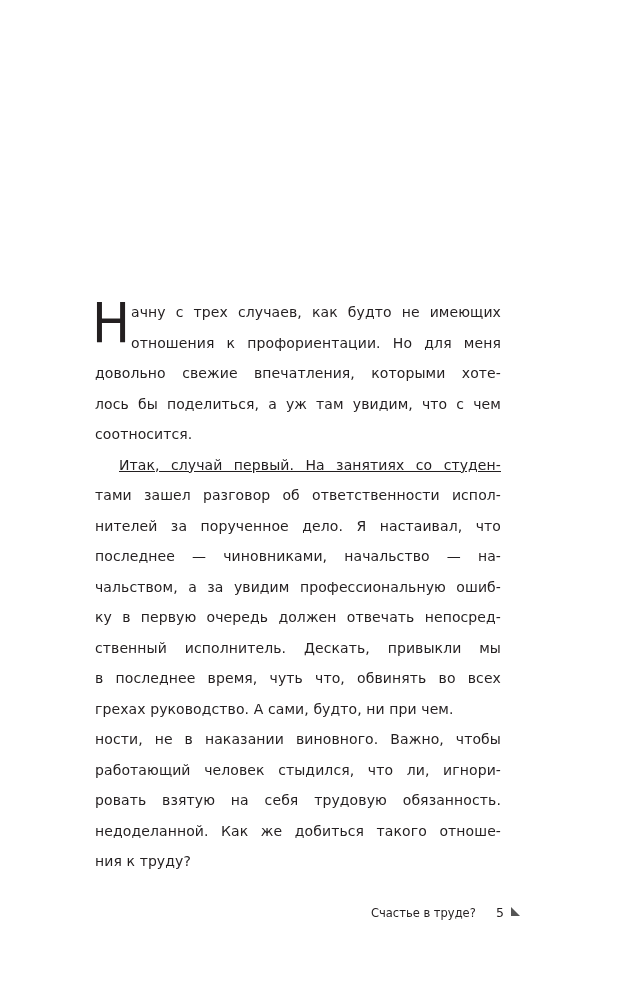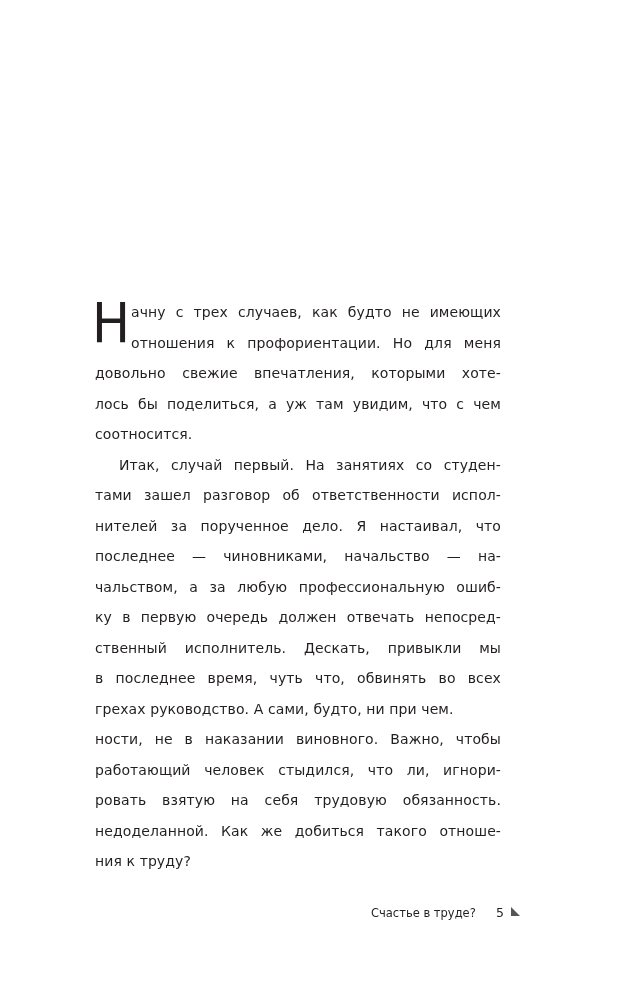--- a/index.html
+++ b/index.html
@@ -36,20 +36,21 @@
       white-space: nowrap;
       text-align: justify;
       text-align-last: justify;
       letter-spacing: 0.1px;
     }
     .line.last {
       text-align-last: left;
     }
     .line.indent {
       padding-left: 24px;
+      text-decoration: underline;
     }
     .line.dropped {
       padding-left: 36px;
     }
     .drop-cap {
       position: absolute;
       left: -3px;
       top: 0px;
       font-size: 55px;
       line-height: 52px;
@@ -108,21 +109,21 @@
       <span class="line">довольно свежие впечатления, которыми хоте-</span>
       <span class="line">лось бы поделиться, а уж там увидим, что с чем</span>
       <span class="line last">соотносится.</span>
     </div>
 
     <div>
       <span class="line indent">Итак, случай первый. На занятиях со студен-</span>
       <span class="line">тами зашел разговор об ответственности испол-</span>
       <span class="line">нителей за порученное дело. Я настаивал, что</span>
       <span class="line">последнее — чиновниками, начальство — на-</span>
-      <span class="line">чальством, а за любую профессиональную ошиб-</span>
+      <span class="line">чальством, а за увидим профессиональную ошиб-</span>
       <span class="line">ку в первую очередь должен отвечать непосред-</span>
       <span class="line">ственный исполнитель. Дескать, привыкли мы</span>
       <span class="line">в последнее время, чуть что, обвинять во всех</span>
       <span class="line last">грехах руководство. А сами, будто, ни при чем.</span>
     </div>
 
     <div>
       <span class="line">ности, не в наказании виновного. Важно, чтобы</span>
       <span class="line">работающий человек стыдился, что ли, игнори-</span>
       <span class="line">ровать взятую на себя трудовую обязанность.</span>

